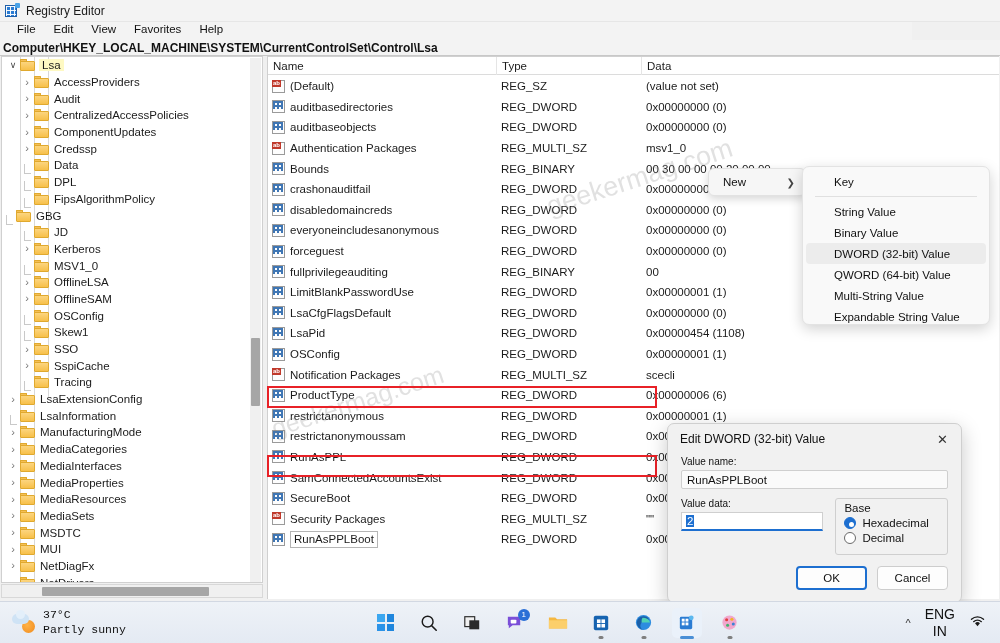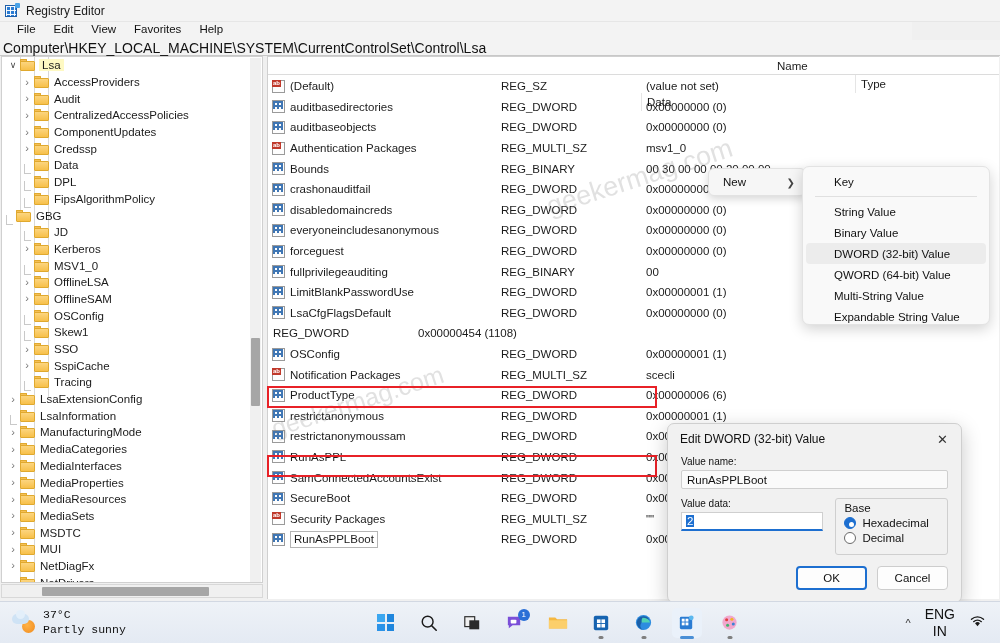--- a/index.html
+++ b/index.html
@@ -44,21 +44,21 @@
     font-size: 11.5px; color: #111; padding: 1px 9px; cursor: default;
     white-space: nowrap;
   }
 
   
   .addressbar {
     position: absolute; left: 0; top: 40px; width: 1000px; height: 16px;
     background: #f3f3f3; border-bottom: 1px solid #c8c8c8;
     display: flex; align-items: center; padding-left: 3px;
   }
-  .addressbar .path { font-size: 14px; color: #111; white-space: nowrap; }
+  .addressbar .path { font-size: 12px; color: #111; white-space: nowrap; font-weight: bold; }
 
   
   .content {
     position: absolute; left: 0; top: 56px; width: 1000px; height: 545px;
     background: #f0f0f0;
   }
 
   
   .treepane {
     position: absolute; left: 1px; top: 0px; width: 262px; height: 527px;
@@ -123,21 +123,21 @@
 
   
   .valuepane {
     position: absolute; left: 267px; top: 0px; width: 732px; height: 543px;
     background: #fff; border-left: 1px solid #d0d0d0; border-top: 1px solid #d0d0d0;
     overflow: hidden;
   }
   .vheader {
     position: absolute; left: 0; top: 0; width: 732px; height: 18px;
     background: #fff; border-bottom: 1px solid #dcdcdc;
-    display: flex; align-items: flex-end; font-size: 11.5px; color: #1b1b1b; flex-direction: column;
+    display: flex; align-items: flex-start; font-size: 11.5px; color: #1b1b1b;
   }
   .vheader .hcell { padding-left: 5px; position: relative; height: 18px; line-height: 18px; }
   .vheader .hcell + .hcell { border-left: 1px solid #e5e5e5; }
   .col-name { width: 228px; }
   .col-type { width: 145px; }
   .col-data { width: 359px; }
 
   .vrows { position: absolute; left: 0; top: 19px; width: 732px; }
   .vrow {
     height: 20.6px; display: flex; align-items: center;
@@ -743,20 +743,27 @@
               <span class="ricon bin">
                 <span class="sheet"></span>
                 <span class="bits"></span>
               </span>
               <span>LsaCfgFlagsDefault</span>
             </div>
             <div class="c type">REG_DWORD</div>
             <div class="c data">0x00000000 (0)</div>
           </div>
           <div class="vrow">
+            <div class="c name">
+              <span class="ricon bin">
+                <span class="sheet"></span>
+                <span class="bits"></span>
+              </span>
+              <span>LsaPid</span>
+            </div>
             <div class="c type">REG_DWORD</div>
             <div class="c data">0x00000454 (1108)</div>
           </div>
           <div class="vrow">
             <div class="c name">
               <span class="ricon bin">
                 <span class="sheet"></span>
                 <span class="bits"></span>
               </span>
               <span>OSConfig</span>

